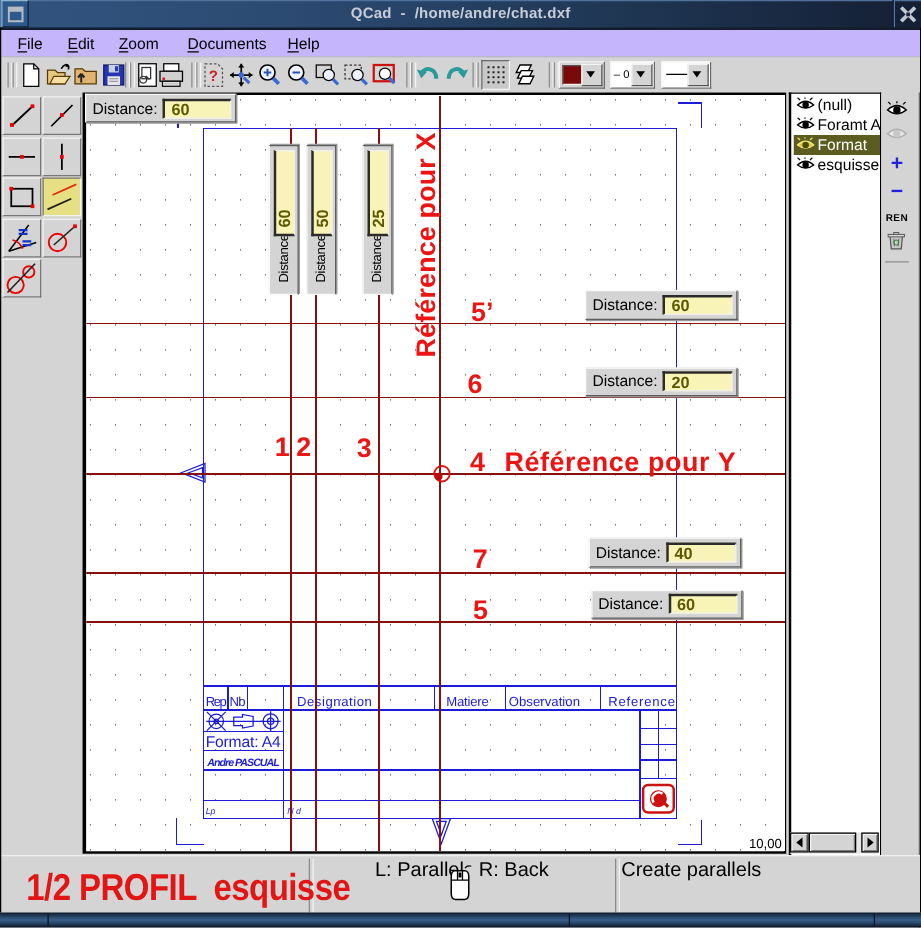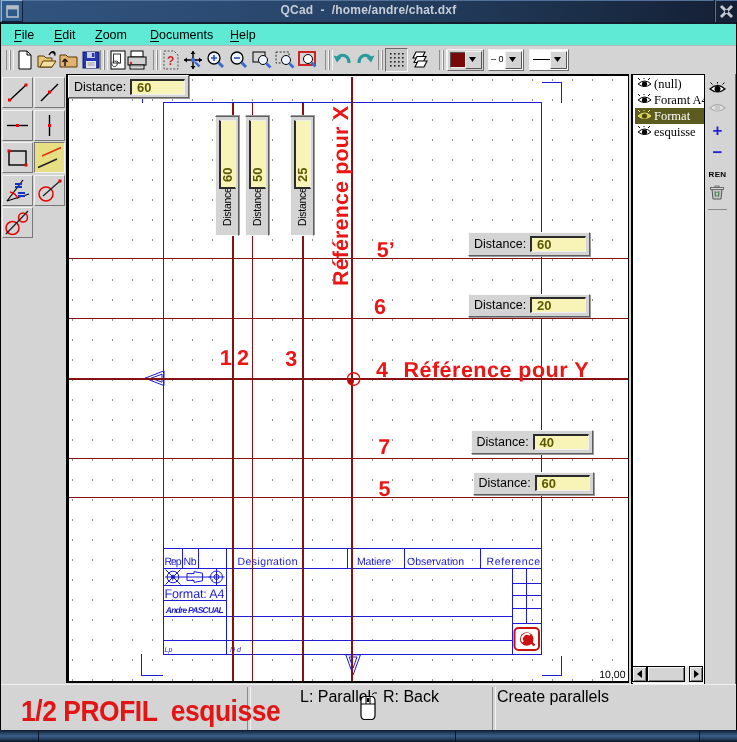--- a/index.html
+++ b/index.html
@@ -10,21 +10,21 @@
 #titlebar{left:0;top:0;width:737px;height:23px;
  background:linear-gradient(90deg,#31547f 0%,#2c4b73 30%,#203856 65%,#141f34 100%);box-shadow:inset 0 1px 0 #51719a, inset 1px 0 0 #51719a;}
 #sysbtn{left:1px;top:0px;width:22px;height:22px;background:#2d5a8a;
  border-top:1px solid #8fb4d4;border-left:1px solid #8fb4d4;border-right:1px solid #10203a;border-bottom:1px solid #10203a;box-sizing:border-box;}
 #sysbtn svg{position:absolute;left:4px;top:4px;}
 #titletext{left:0;top:3px;width:737px;text-align:center;color:#c7cdd8;font-size:12px;font-weight:bold;letter-spacing:0.2px;}
 #closebtn{left:715px;top:0px;width:21px;height:22px;border-left:1px solid #53769e;box-shadow:-1px 0 0 #0d1728;}
 #closebtn svg{position:absolute;left:3px;top:4px;}
 #tbdark{left:0;top:22px;width:737px;height:2px;background:#121c2c;}
 
-#menubar{left:1px;top:24px;width:735px;height:22px;background:#5eead4;color:#000;font-size:12.5px;border-bottom:1px solid #b8b8b8;box-sizing:border-box;}
+#menubar{left:1px;top:24px;width:735px;height:22px;background:#c4b5fd;color:#000;font-size:12.5px;border-bottom:1px solid #b8b8b8;box-sizing:border-box;}
 #menubar span{position:absolute;top:4px;}
 #menubar u{text-decoration:underline;text-underline-offset:1.5px;}
 
 #toolbar{left:1px;top:46px;width:735px;height:28px;background:#d4d4d4;}
 .tsep{position:absolute;top:4px;width:2px;height:20px;border-left:1px solid #8c8c8c;border-right:1px solid #f4f4f4;}
 .tico{position:absolute;top:3px;width:22px;height:22px;}
 
 #leftpanel{left:1px;top:74px;width:65px;height:610px;background:#d4d4d4;}
 .lbtn{position:absolute;width:31px;height:31px;background:#d4d4d4;
  border-top:1px solid #f2f2f2;border-left:1px solid #f2f2f2;border-right:1px solid #777;border-bottom:1px solid #777;box-sizing:border-box;}
@@ -40,21 +40,21 @@
  border-top:2px solid #2b2b2b;border-left:2px solid #2b2b2b;border-bottom:1px solid #efefef;border-right:1px solid #efefef;
  box-sizing:border-box;font-weight:bold;color:#5c5800;font-size:13px;line-height:13px;padding-left:5px;}
 .dwv{transform:rotate(-90deg);transform-origin:0 0;width:120px;height:24px;}
 .dwv{display:block;}
 .dwv .dl{position:absolute;left:4px;top:5px;font-size:10.5px;letter-spacing:-0.3px;}
 .dwv .df{position:absolute;left:46px;top:3px;width:69px;height:17px;margin:0;}
 
 #layerbox{left:631px;top:74px;width:74px;height:610px;background:#fff;border-left:2px solid #000;border-top:1px solid #000;border-right:1px solid #000;box-sizing:border-box;overflow:hidden;}
 .litem{position:absolute;left:2px;width:70px;height:16px;font-size:12.5px;color:#000;white-space:nowrap;}
 .litem.sel{background:#5c5c20;color:#fff;}
-.litem .lt{position:absolute;left:19px;top:1px;font-family:Liberation Serif, serif;}
+.litem .lt{position:absolute;left:19px;top:1px;}
 .litem svg{position:absolute;left:2px;top:2px;}
 #layerstrip{left:705px;top:74px;width:25px;height:610px;background:#d4d4d4;}
 #rightedge{left:730px;top:74px;width:6px;height:668px;background:#d4d4d4;border-right:1px solid #6b6b6b;box-sizing:border-box;}
 .lsbtn{position:absolute;left:2px;width:20px;height:16px;text-align:center;}
 
 #lscroll{left:632px;top:666px;width:71px;height:17px;background:#e6e6e6;}
 .sbtn{position:absolute;top:0;height:16px;background:#d4d4d4;border:1px solid #000;box-sizing:border-box;
  box-shadow:inset 1px 1px 0 #f4f4f4, inset -1px -1px 0 #7a7a7a;}
 
 #statusbar{left:1px;top:684px;width:735px;height:46px;background:#d4d4d4;border-top:1px solid #efefef;}

